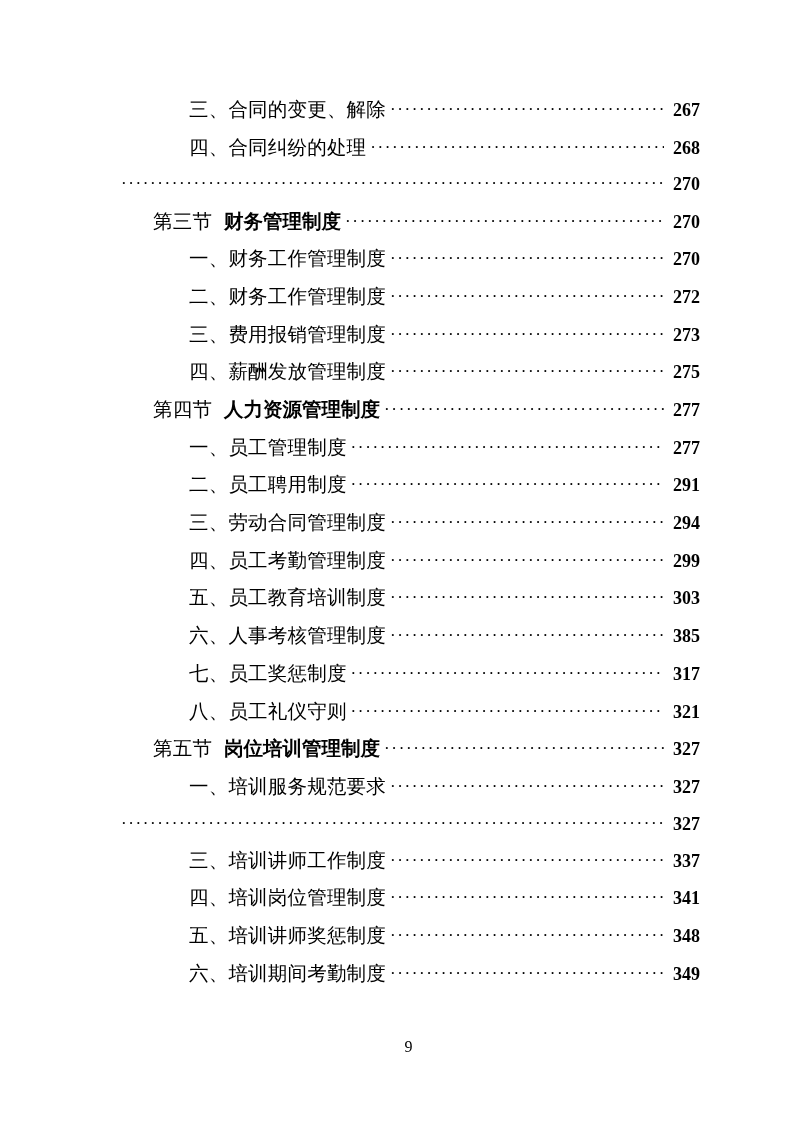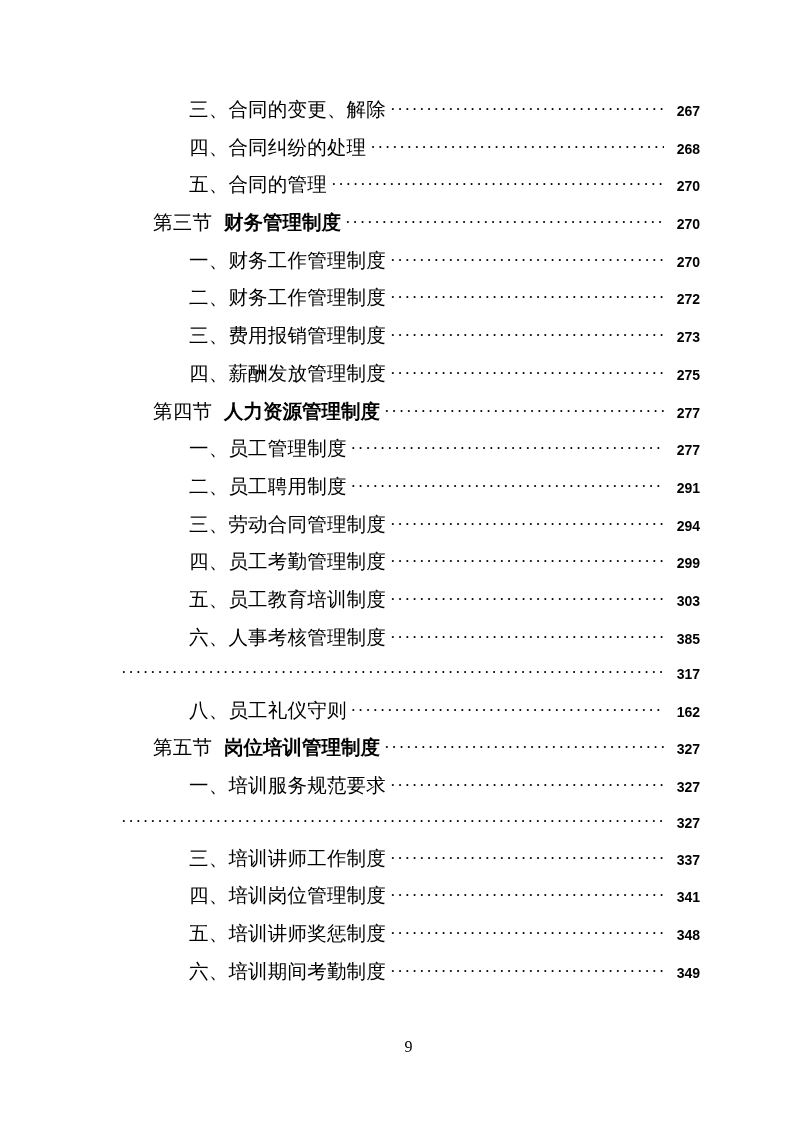--- a/index.html
+++ b/index.html
@@ -46,23 +46,23 @@
     white-space: nowrap;
     font-size: 17px;
     letter-spacing: 1.6px;
     margin: 0 2px 0 4px;
     color: #000;
     position: relative;
     top: -1px;
   }
   .toc-entry .pageno {
     flex: 0 0 auto;
-    font-family: Liberation Sans, sans-serif;
+    font-family: Liberation Serif, serif;
     font-weight: bold;
-    font-size: 14px;
+    font-size: 18px;
     text-align: right;
     min-width: 34px;
   }
   
   .lvl-section .label {
     padding-left: 36px;
   }
   .lvl-item .label {
     padding-left: 72px;
   }
@@ -89,21 +89,20 @@
         <span class="label">三、合同的变更、解除</span>
         <span class="leader">·························································································</span>
         <span class="pageno">267</span>
       </div>
       <div class="toc-entry lvl-item">
         <span class="label">四、合同纠纷的处理</span>
         <span class="leader">·························································································</span>
         <span class="pageno">268</span>
       </div>
       <div class="toc-entry lvl-item">
-        <span class="label">五、合同的管理</span>
         <span class="leader">·························································································</span>
         <span class="pageno">270</span>
       </div>
       <div class="toc-entry lvl-section">
         <span class="label">第三节</span>
         <span class="sec-name">财务管理制度</span>
         <span class="leader">·························································································</span>
         <span class="pageno">270</span>
       </div>
       <div class="toc-entry lvl-item">
@@ -156,27 +155,28 @@
         <span class="label">五、员工教育培训制度</span>
         <span class="leader">·························································································</span>
         <span class="pageno">303</span>
       </div>
       <div class="toc-entry lvl-item">
         <span class="label">六、人事考核管理制度</span>
         <span class="leader">·························································································</span>
         <span class="pageno">385</span>
       </div>
       <div class="toc-entry lvl-item">
+        <span class="label">七、员工奖惩制度</span>
         <span class="leader">·························································································</span>
         <span class="pageno">317</span>
       </div>
       <div class="toc-entry lvl-item">
         <span class="label">八、员工礼仪守则</span>
         <span class="leader">·························································································</span>
-        <span class="pageno">162</span>
+        <span class="pageno">321</span>
       </div>
       <div class="toc-entry lvl-section">
         <span class="label">第五节</span>
         <span class="sec-name">岗位培训管理制度</span>
         <span class="leader">·························································································</span>
         <span class="pageno">327</span>
       </div>
       <div class="toc-entry lvl-item">
         <span class="label">一、培训服务规范要求</span>
         <span class="leader">·························································································</span>

